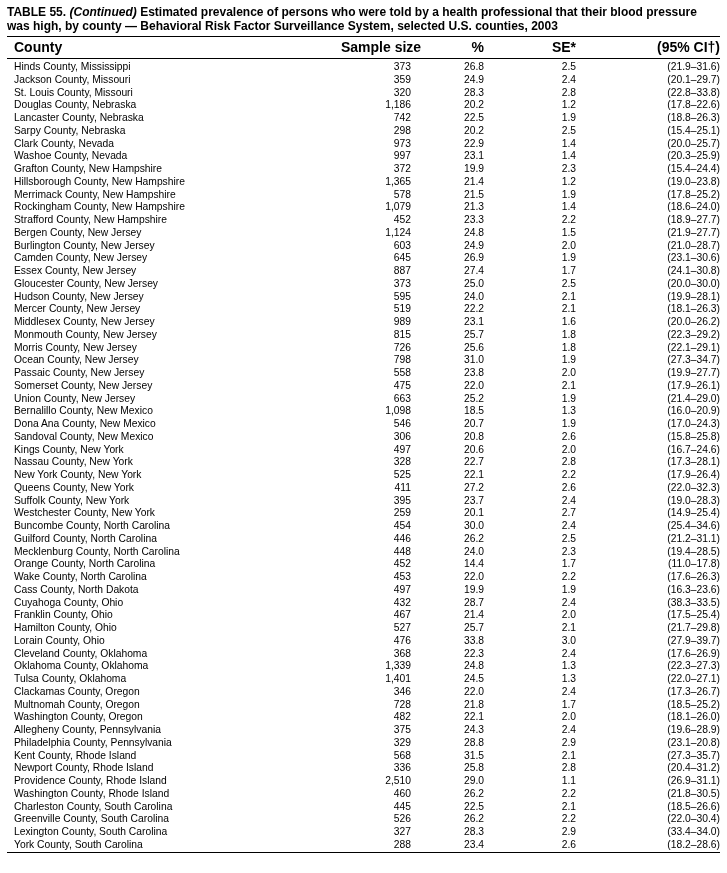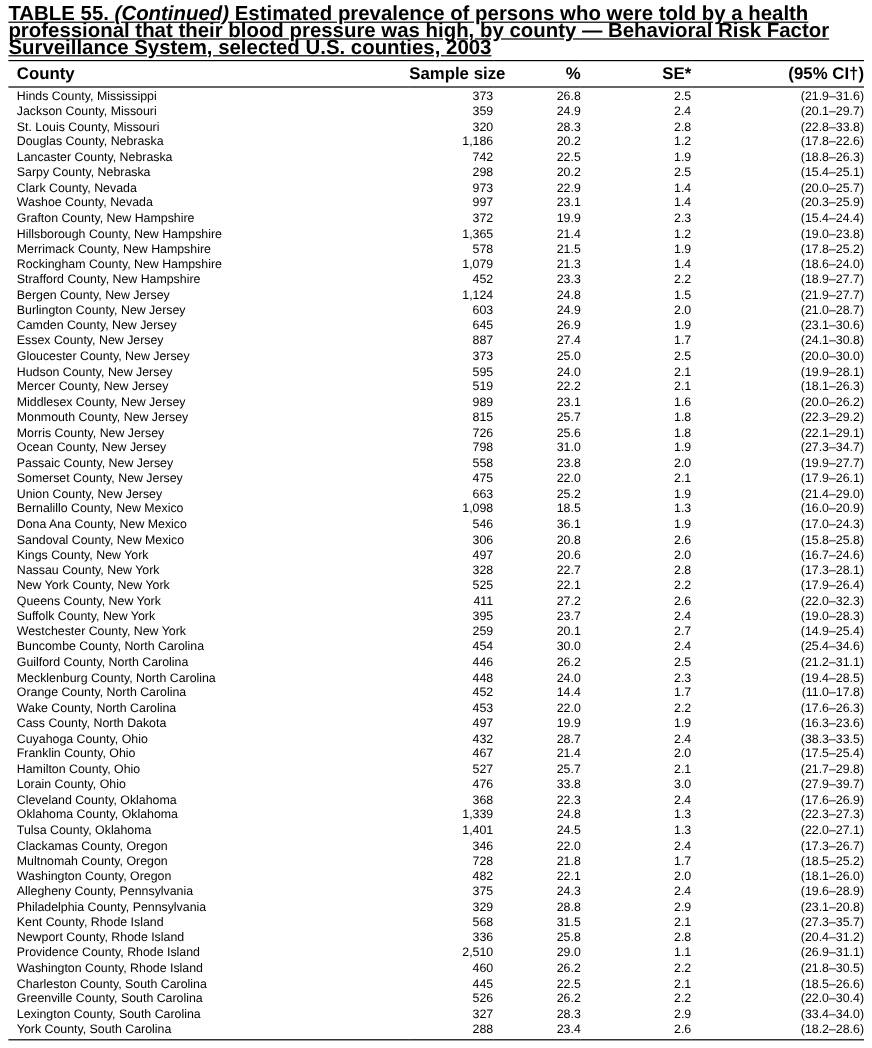--- a/index.html
+++ b/index.html
@@ -6,24 +6,23 @@
   html, body { background: #ffffff; }
   body {
     width: 727px;
     height: 873px;
     font-family: "Liberation Sans", sans-serif;
     color: #000;
     overflow: hidden;
   }
   .page { padding: 5px 7px 0 7px; }
   .title {
-    font-size: 17px;
+    font-size: 12px;
     font-weight: bold;
     line-height: 14px;
-    text-decoration: underline;
   }
   .italic { font-style: italic; }
   table {
     width: 100%;
     border-collapse: collapse;
     margin-top: 3px;
     border-bottom: 1px solid #000;
     table-layout: fixed;
   }
   thead th {
@@ -258,21 +257,21 @@
         <tr>
           <td>Bernalillo County, New Mexico</td>
           <td>1,098</td>
           <td>18.5</td>
           <td>1.3</td>
           <td>(16.0–20.9)</td>
         </tr>
         <tr>
           <td>Dona Ana County, New Mexico</td>
           <td>546</td>
-          <td>36.1</td>
+          <td>20.7</td>
           <td>1.9</td>
           <td>(17.0–24.3)</td>
         </tr>
         <tr>
           <td>Sandoval County, New Mexico</td>
           <td>306</td>
           <td>20.8</td>
           <td>2.6</td>
           <td>(15.8–25.8)</td>
         </tr>

